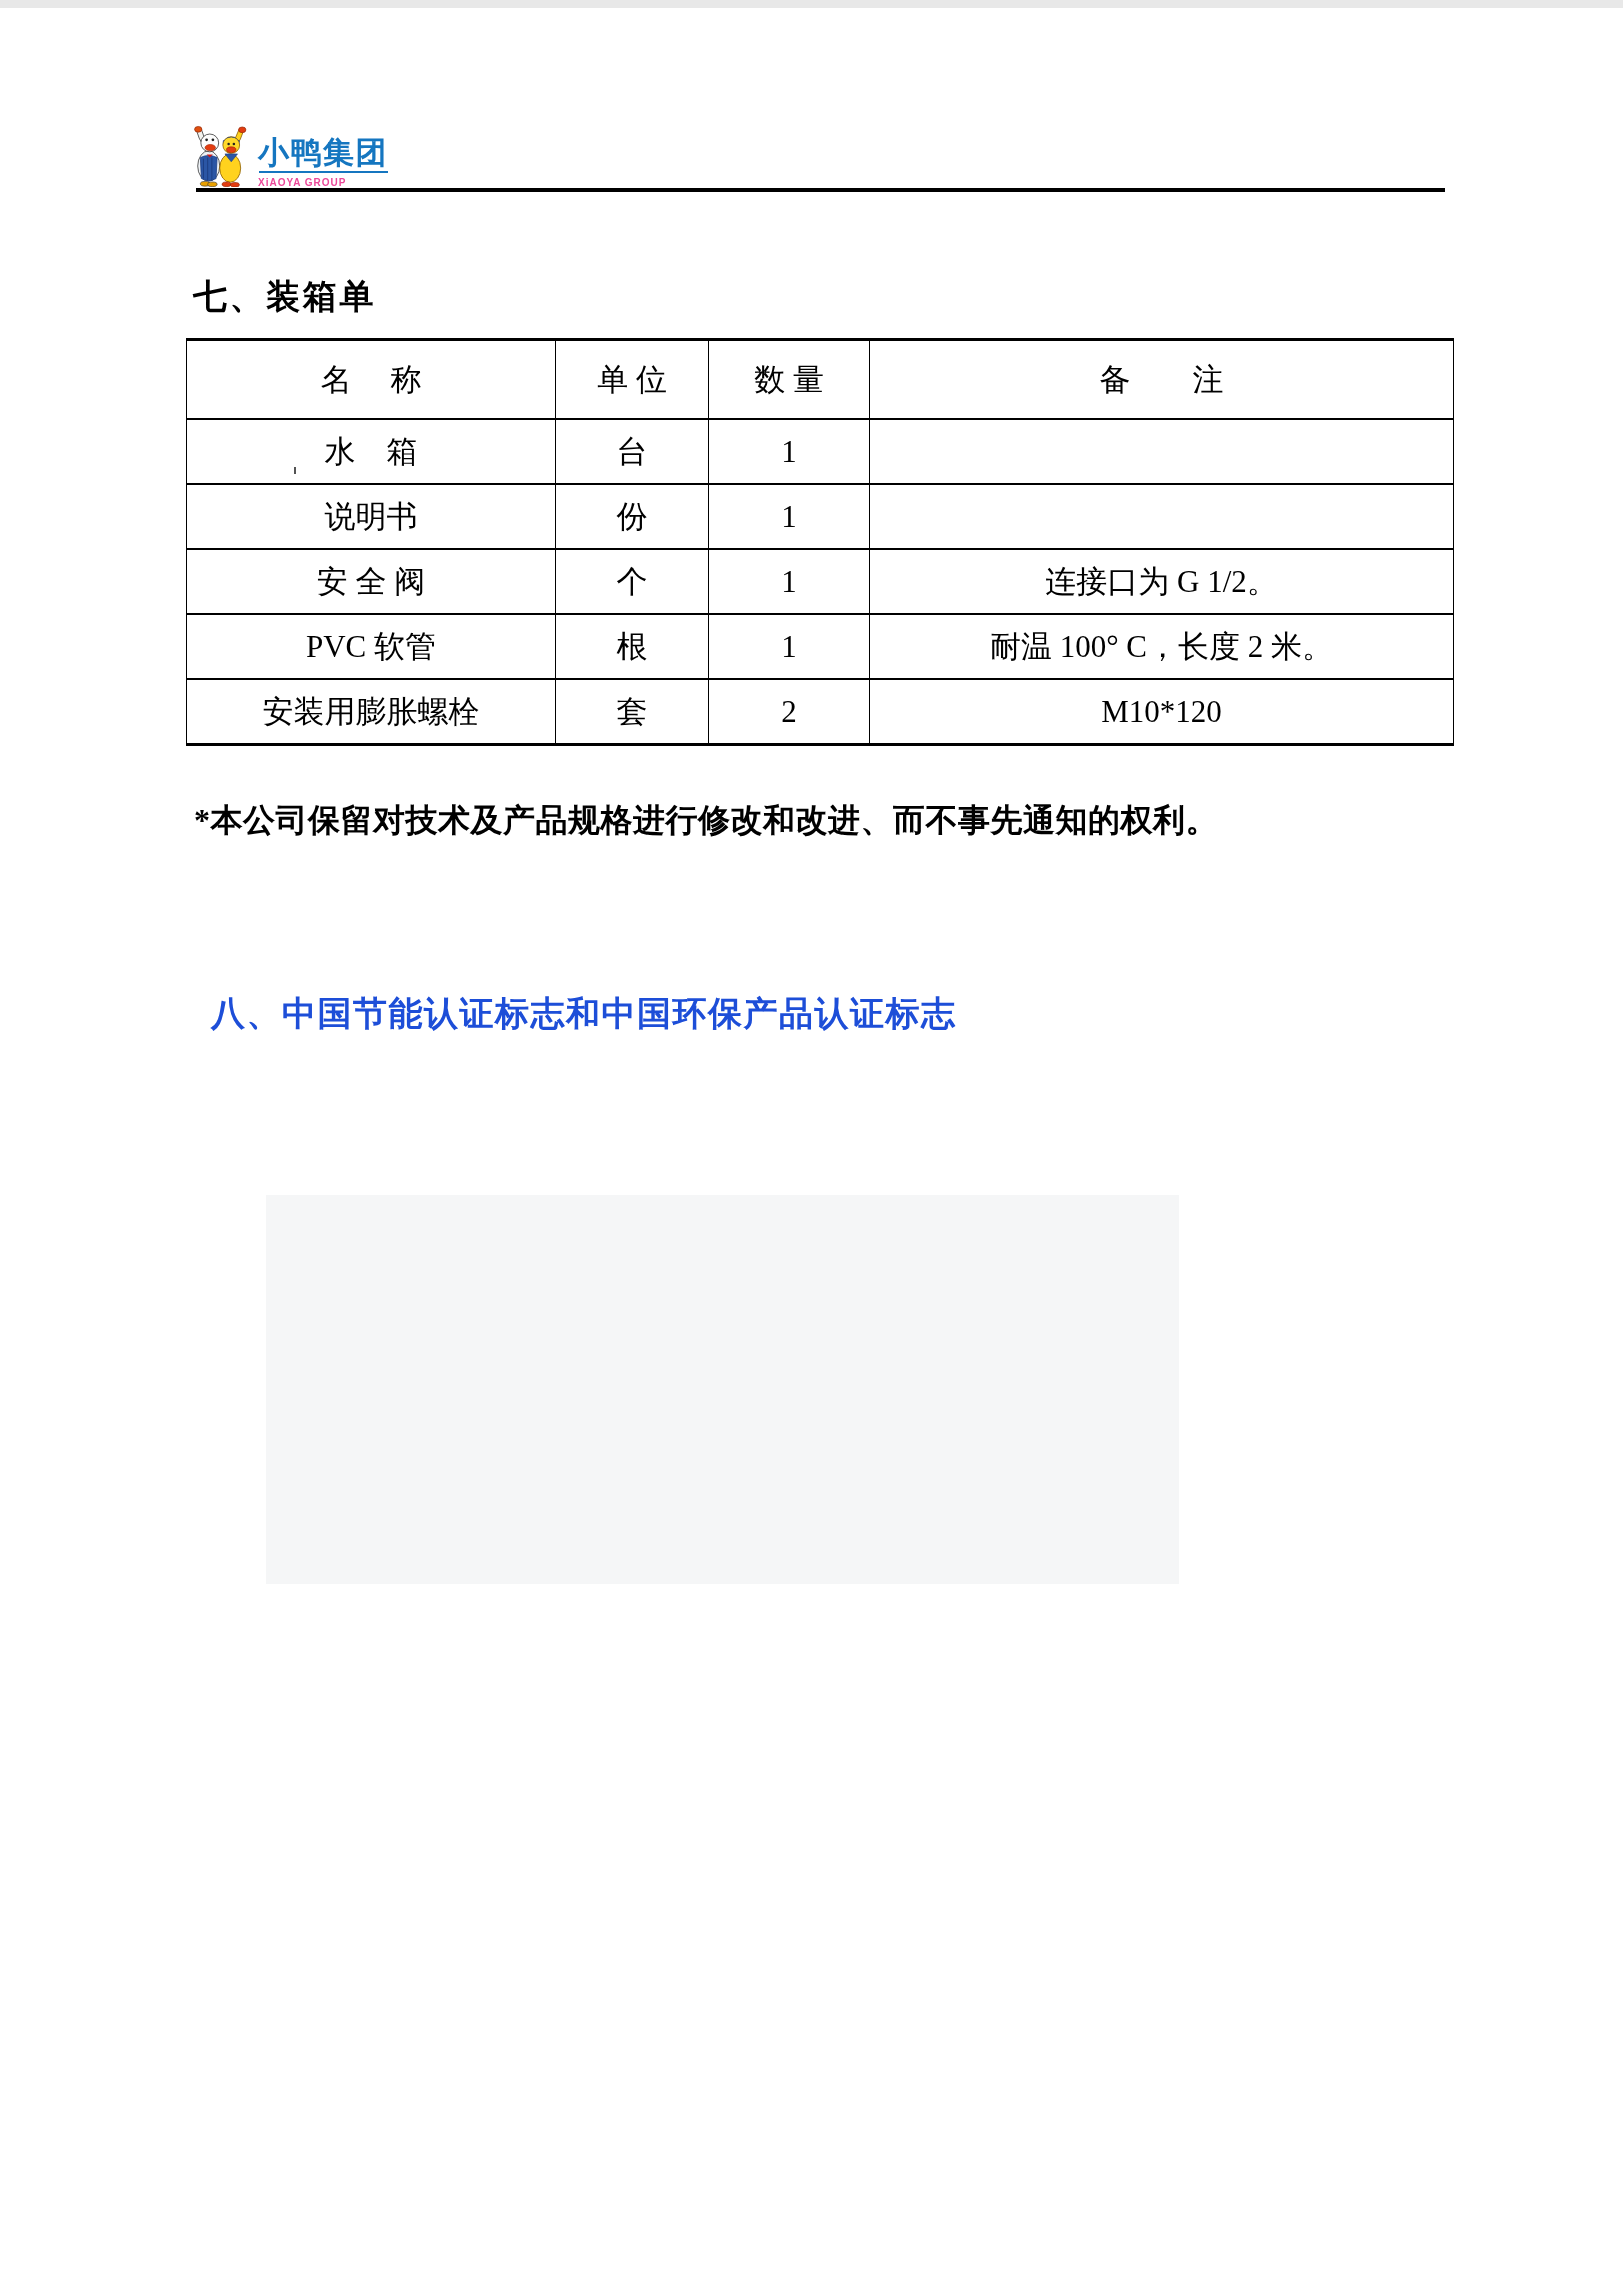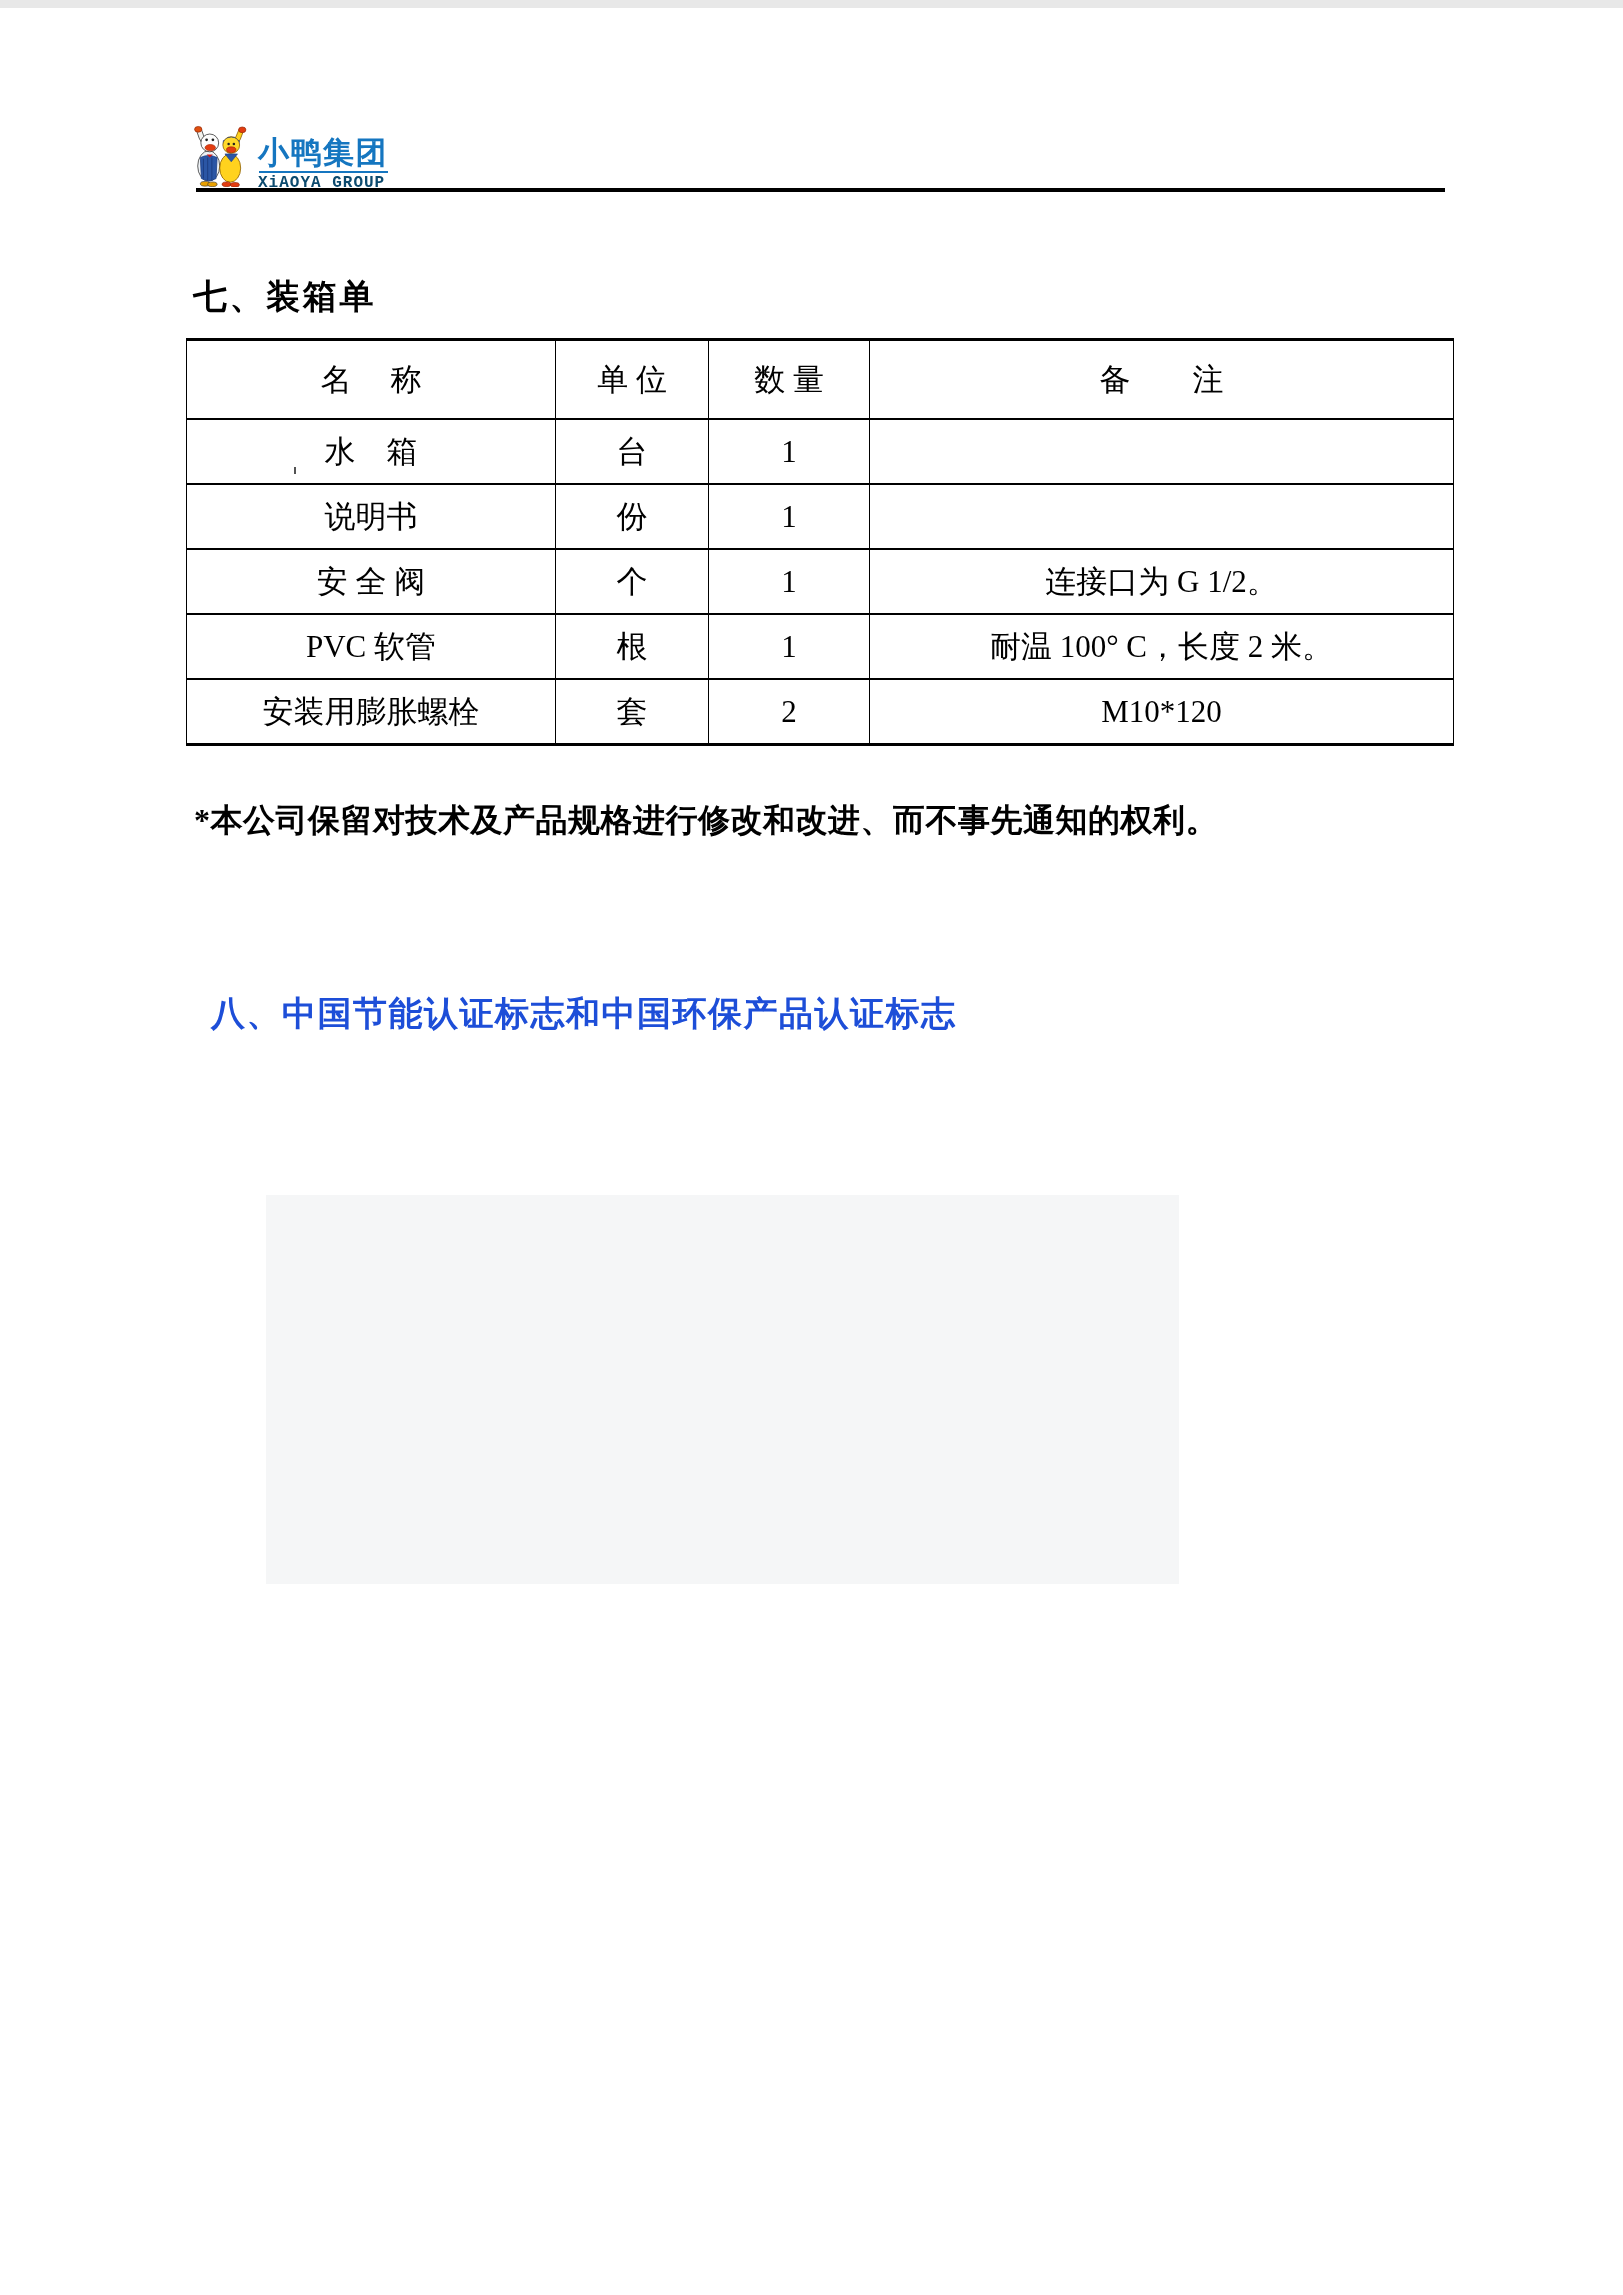--- a/index.html
+++ b/index.html
@@ -16,23 +16,23 @@
   .mascot{position:absolute;left:193px;top:116px;width:55px;height:63px;}
   .brand-cn{
     position:absolute;left:258px;top:129px;width:133px;
     font-family:"Liberation Sans", sans-serif;
     font-weight:bold;font-size:31px;line-height:32px;
     color:#1576c0;letter-spacing:1.5px;white-space:nowrap;
   }
   .brand-rule{position:absolute;left:259px;top:163px;width:129px;height:2px;background:#1576c0;}
   .brand-en{
     position:absolute;left:258px;top:167px;width:153px;
-    font-family:Liberation Mono, monospace;
-    font-weight:bold;font-size:16px;line-height:16.4px;
-    color:#0c4a6e;letter-spacing:1px;white-space:nowrap;
+    font-family:Liberation Sans, sans-serif;
+    font-weight:bold;font-size:10px;line-height:16.4px;
+    color:#ec4899;letter-spacing:1px;white-space:nowrap;
   }
   .top-rule{position:absolute;left:196px;top:180px;width:1249px;height:4.1px;background:#000;}
   
   .h1{
     position:absolute;left:193px;top:270px;
     font-family:Liberation Sans, sans-serif;
     font-weight:bold;font-size:34px;line-height:37px;
     color:#000;letter-spacing:2.6px;white-space:nowrap;
   }
   .h2{

